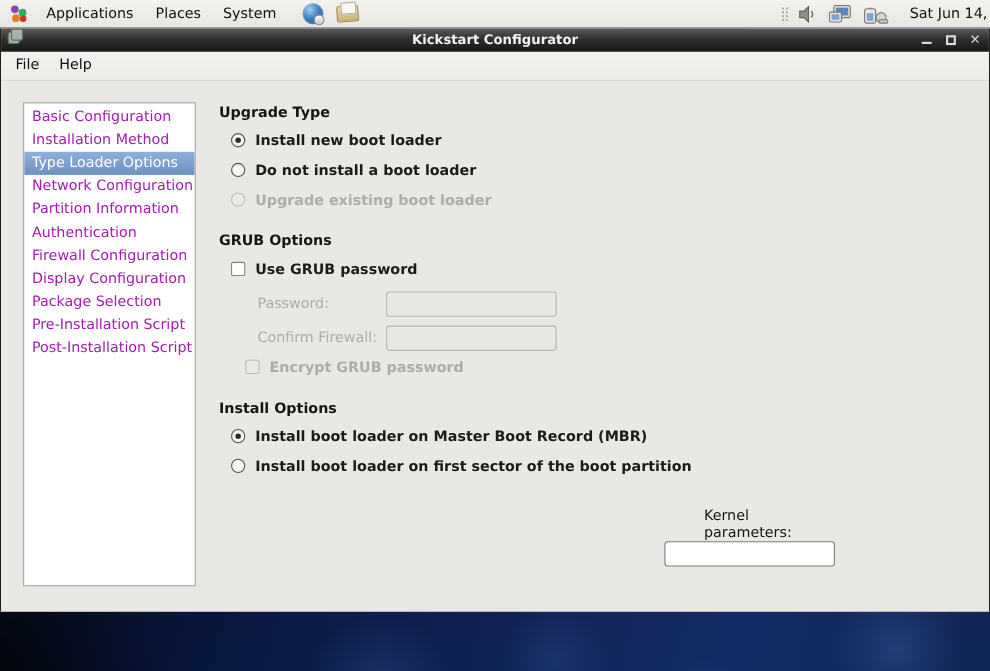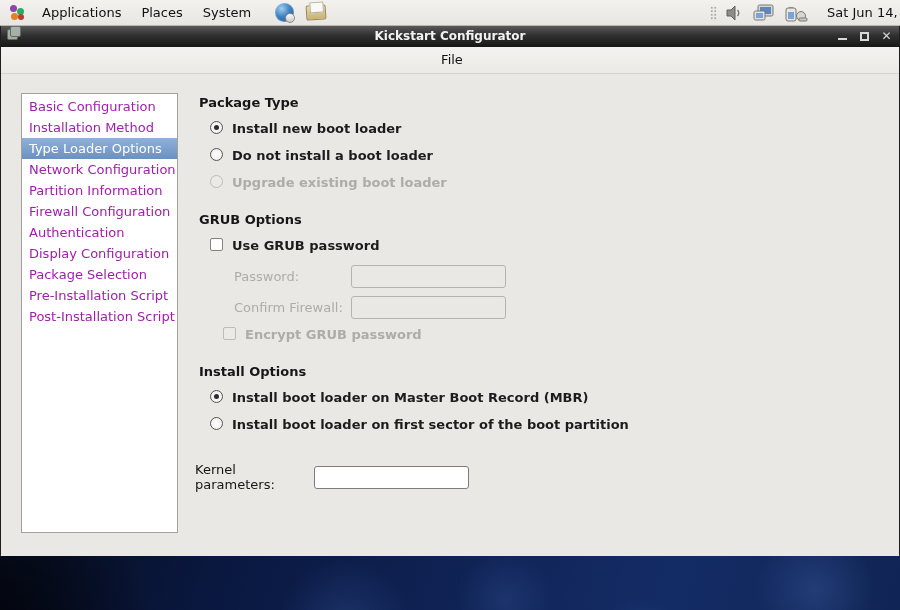--- a/index.html
+++ b/index.html
@@ -56,21 +56,21 @@
   .titlebar-icon::before { left:0; top:3px; } .titlebar-icon::after { left:3px; top:0; }
   .title-text { position:absolute; left:0; right:0; text-align:center; color:#f2f2f2;
     font-weight:bold; font-size:12px; line-height:21px; }
   .win-controls { position:absolute; right:6px; top:0; height:21px; display:flex; align-items:center; gap:9px; }
   .wc { width:13px; height:13px; position:relative; cursor:default; }
   .wc-min::after{ content:""; position:absolute; left:2px; right:2px; bottom:3px; height:2px; background:#d8d8d8; }
   .wc-max::after{ content:""; position:absolute; left:2px; top:2px; right:2px; bottom:2px; border:2px solid #d8d8d8; }
   .wc-close { color:#d8d8d8; font-size:12px; font-weight:bold; line-height:13px; text-align:center; }
 
   .menubar { height:27px; background:linear-gradient(#f4f2f0,#eceae6);
-    border-bottom:1px solid #d8d5d0; display:flex; align-items:center; padding-left:4px;flex-direction:column; }
+    border-bottom:1px solid #d8d5d0; display:flex; align-items:center; padding-left:4px; }
   .menubar .mb-item { padding:0 9px; line-height:26px; color:#111; }
 
   .content { position:relative; height:482px; background:#eae8e4; }
 
   
   .listbox { position:absolute; left:20px; top:19px; width:157px; height:440px;
     background:#fff; border:1px solid #a3a19c; padding-top:2px; overflow:hidden; }
   .list-item { height:21px; line-height:21px; padding-left:7px; color:#a21caf;
     white-space:nowrap; cursor:default; }
   .list-item.selected { background:linear-gradient(#8fb0dc,#6b91c1); color:#fff; }
@@ -88,21 +88,21 @@
   .checkbox { width:13px; height:13px; border:1px solid #85837d; border-radius:2px;
     background:#fff; margin-right:9px; flex:none; }
   .disabled .radio, .disabled .checkbox { border-color:#bdbbb6; background:#eceae6; }
   .disabled .lbl { color:#aeaca7; }
   .gtk-entry { width:155px; height:23px; border:1px solid #7f7d78; border-radius:3px;
     background:#fff; font:13px "DejaVu Sans","Liberation Sans",sans-serif; padding:0 4px; }
   .gtk-entry:disabled { background:#eae8e4; border-color:#b6b4af; }
   .field-row { display:flex; align-items:center; margin-left:24px; margin-bottom:8px; }
   .field-row .f-lbl { width:117px; color:#aeaca7; }
   .gap-sec { margin-top:19px; }
-  .kernel-row { display:flex; align-items:center; margin-top:27px; margin-left:-4px; }
+  .kernel-row { display:flex; align-items:flex-end; margin-top:27px; margin-left:-4px;flex-direction:column; }
   .kernel-row .f-lbl { width:119px; color:#161616; }
 </style>
 </head>
 <body>
 
 <div class="screen">
 
   <div class="panel">
     <span class="start-icon">
       <i class="d1"></i>
@@ -166,31 +166,31 @@
     </div>
 
     <div class="content">
 
       <div class="listbox">
         <div class="list-item">Basic Configuration</div>
         <div class="list-item">Installation Method</div>
         <div class="list-item selected">Type Loader Options</div>
         <div class="list-item">Network Configuration</div>
         <div class="list-item">Partition Information</div>
+        <div class="list-item">Authentication</div>
         <div class="list-item">Firewall Configuration</div>
-        <div class="list-item">Authentication</div>
         <div class="list-item">Display Configuration</div>
         <div class="list-item">Package Selection</div>
         <div class="list-item">Pre-Installation Script</div>
         <div class="list-item">Post-Installation Script</div>
       </div>
 
       <div class="main">
 
-        <div class="sec-title">Package Type</div>
+        <div class="sec-title">Upgrade Type</div>
         <div class="sec-body rows-start">
           <div class="row">
             <span class="radio sel"></span>
             <span class="lbl">Install new boot loader</span>
           </div>
           <div class="row">
             <span class="radio"></span>
             <span class="lbl">Do not install a boot loader</span>
           </div>
           <div class="row disabled">

